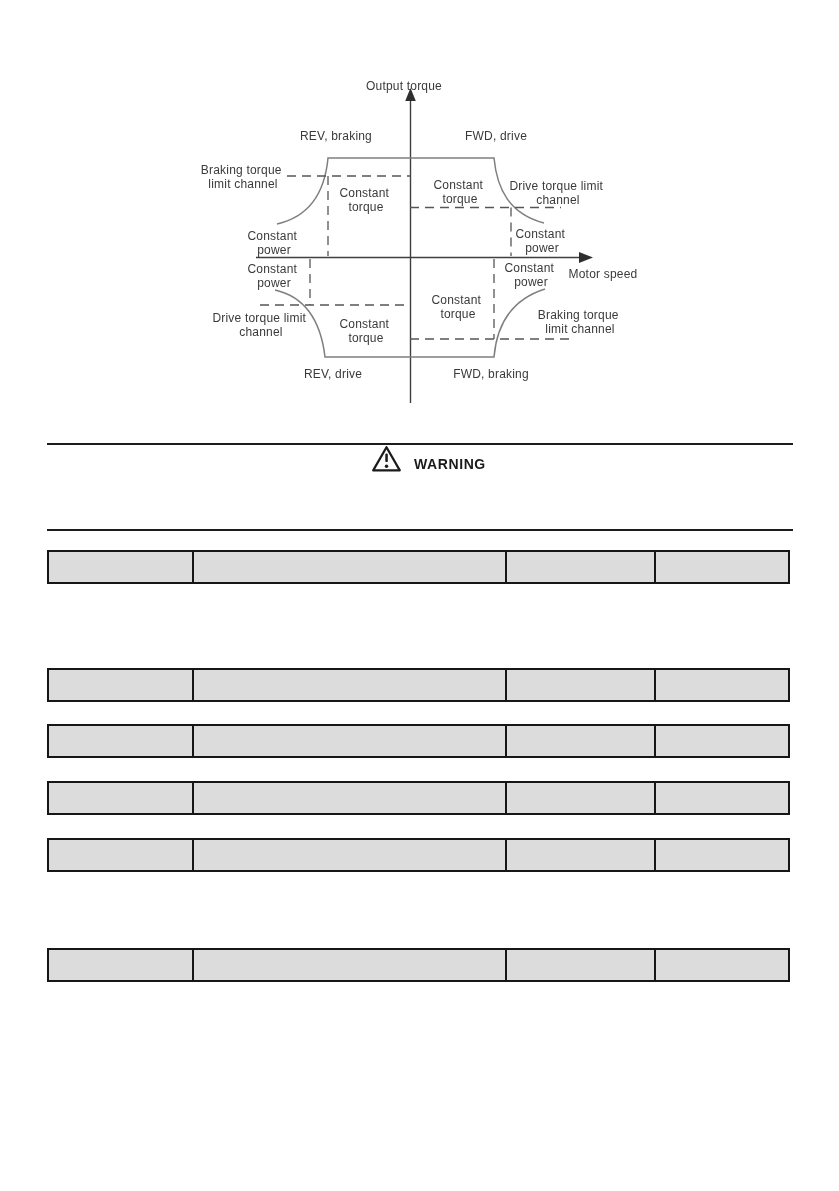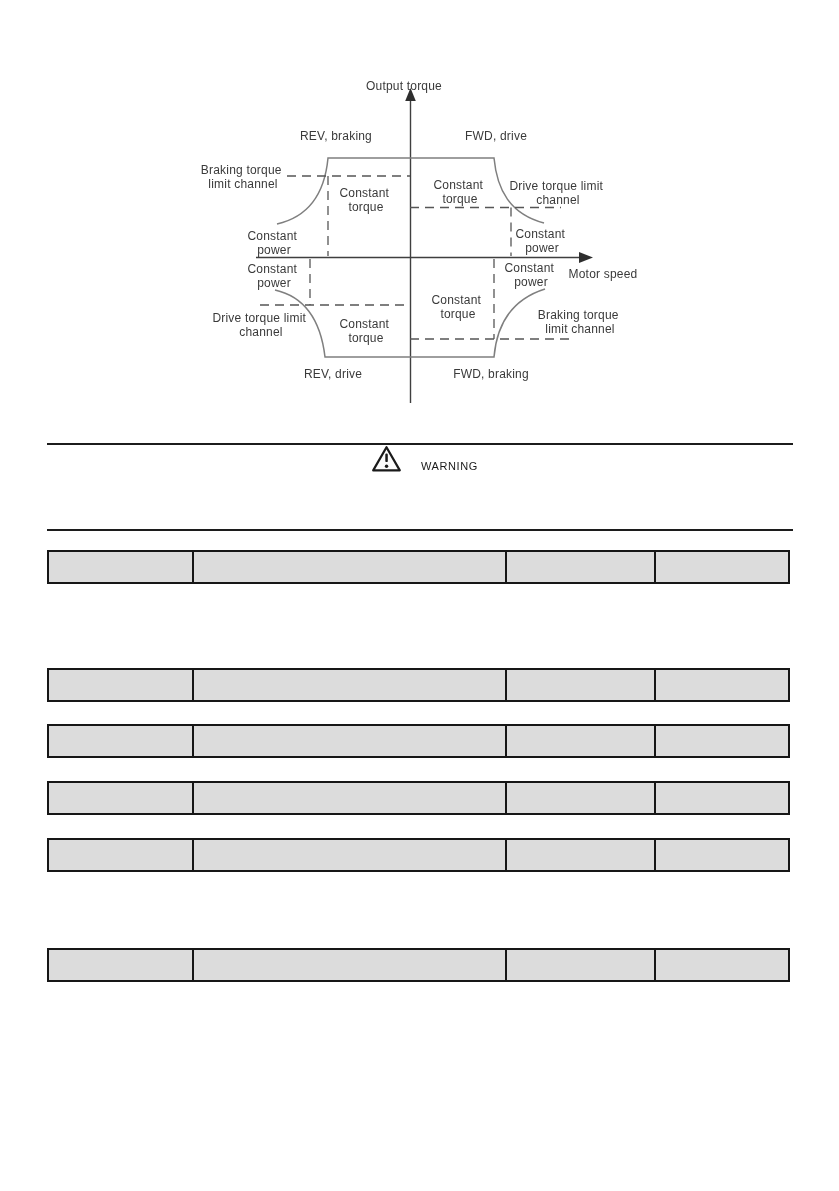--- a/index.html
+++ b/index.html
@@ -21,23 +21,23 @@
     position:absolute;left:47px;width:746px;height:2px;
     background:#1c1c1c;
   }
   .rule-top{top:443px;}
   .rule-bottom{top:529px;}
   .warning{
     position:absolute;left:371px;top:445px;
     display:flex;align-items:flex-end;
   }
   .warn-text{
-    font-size:11px;font-weight:normal;color:#1a1a1a;
+    font-size:14px;font-weight:bold;color:#1a1a1a;
     letter-spacing:0.6px;
-    margin-left:19px;margin-bottom:1px;
+    margin-left:12px;margin-bottom:1px;
   }
   .trow{
     position:absolute;left:47px;width:743px;height:34px;
     box-sizing:border-box;
     border:2px solid #161616;
     background:#dcdcdc;
     display:flex;
   }
   .tcell{box-sizing:border-box;height:100%;}
   .tcell + .tcell{border-left:2px solid #161616;}

